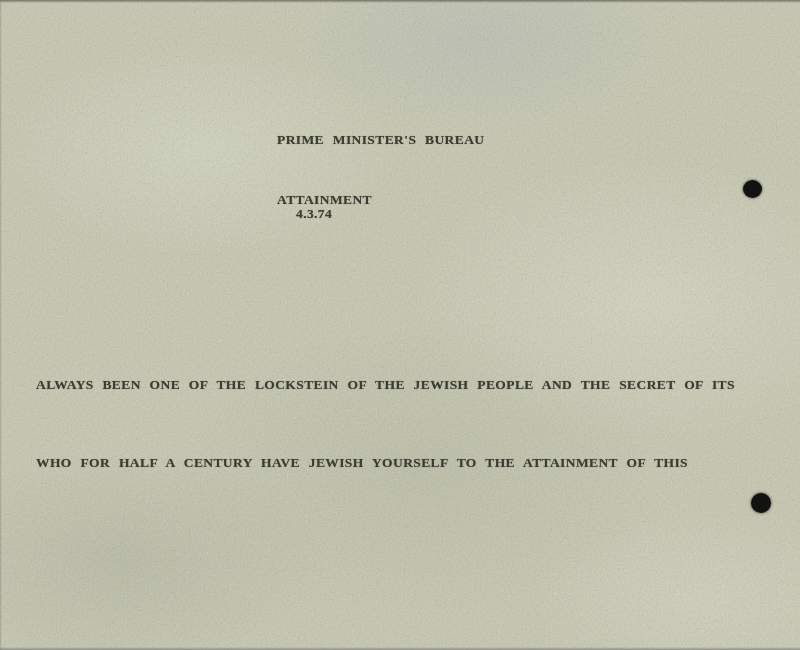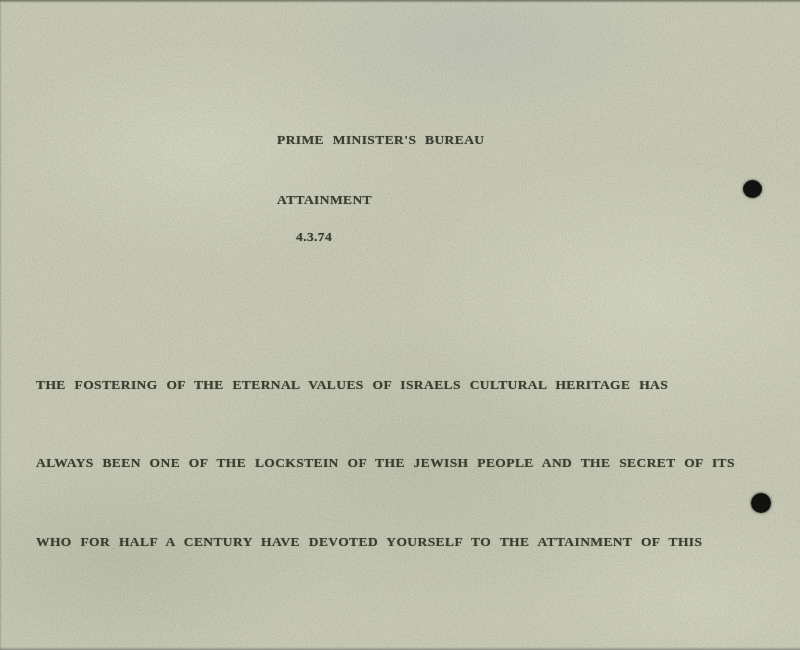--- a/index.html
+++ b/index.html
@@ -61,21 +61,21 @@
     position: absolute;
     color: #3c3d32;
     font-weight: 700;
     font-size: 13.5px;
     letter-spacing: 0.4px;
     word-spacing: 5px;
     white-space: pre;
     text-shadow: 0 0 1px rgba(60,61,49,0.55);
   }
   .letterhead { left: 277px; top: 90px;  line-height: 20px; }
-  .dateline   { left: 296px; top: 229px; }
+  .dateline   { left: 296px; top: 206px; }
   .recipient  { left: 85px;  top: 243px; line-height: 21.5px; }
   .body-block { left: 36px;  top: 319px; line-height: 26.3px; }
   .tline { white-space: pre; }
 </style>
 </head>
 <body>
 
 <div class="scan">
 
   <svg class="grain" width="800" height="650" xmlns="http://www.w3.org/2000/svg">
@@ -98,21 +98,20 @@
 
   <div class="txt letterhead">
     <div class="tline">PRIME MINISTER'S BUREAU</div>
     <div class="tline">ATTAINMENT</div>
   </div>
 
   <div class="txt dateline">4.3.74</div>
 
 
   <div class="txt body-block">
-    <div class="tline">THE FOSTERING OF THE ETERNAL VALUES OF ISRAELS CULTURAL HERITAGE HAS</div>
     <div class="tline">ALWAYS BEEN ONE OF THE LOCKSTEIN OF THE JEWISH PEOPLE AND THE SECRET OF ITS</div>
-    <div class="tline">WHO FOR HALF A CENTURY HAVE DEVOTED YOURSELF TO THE ATTAINMENT OF THIS</div>
+    <div class="tline">WHO FOR HALF A CENTURY HAVE JEWISH YOURSELF TO THE ATTAINMENT OF THIS</div>
     
     
     
   </div>
 
 </div>
 
 </body></html>

